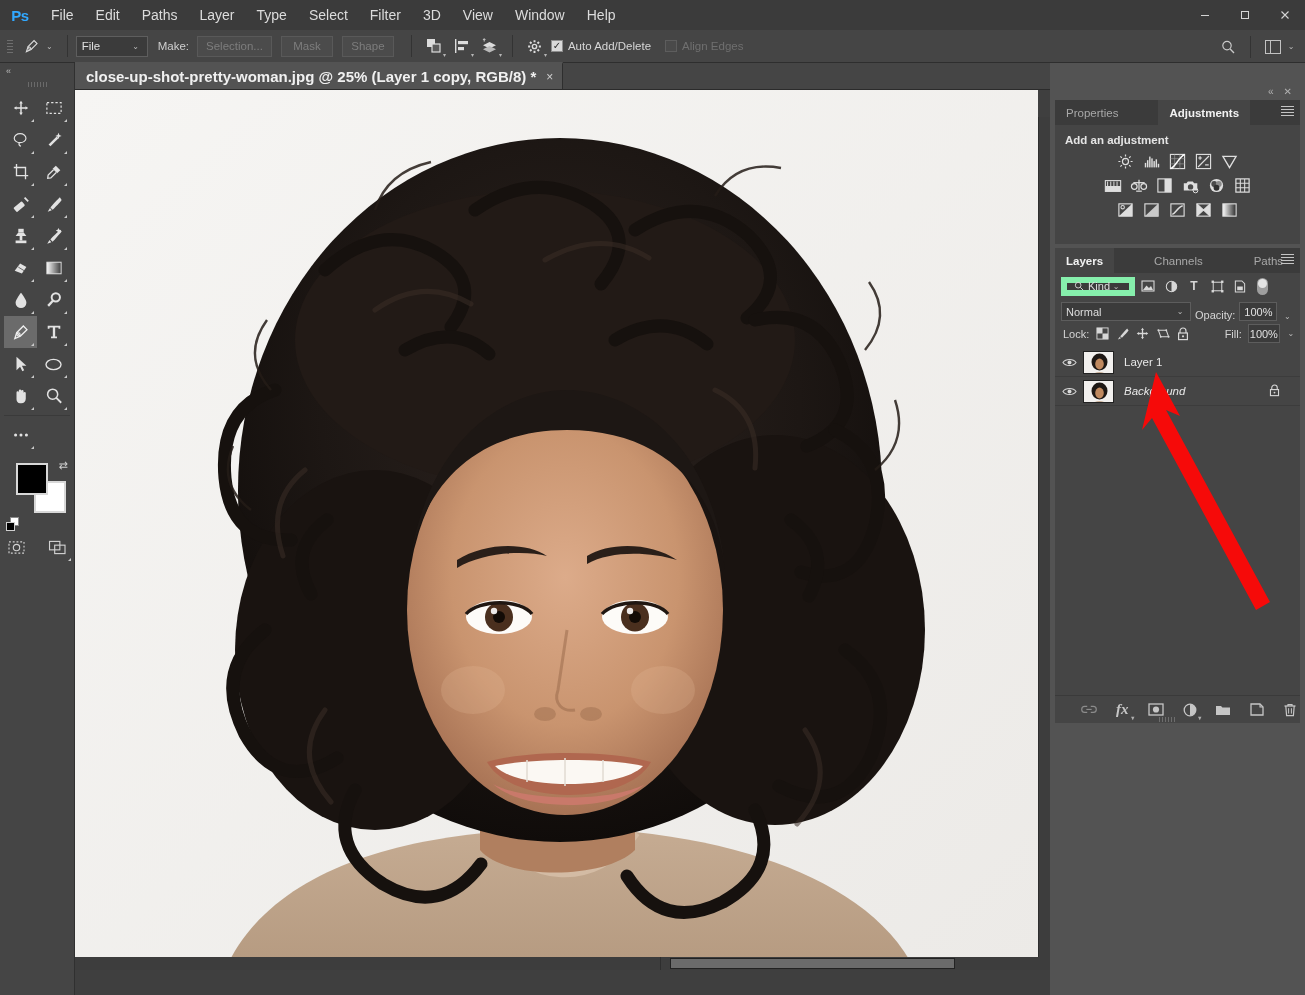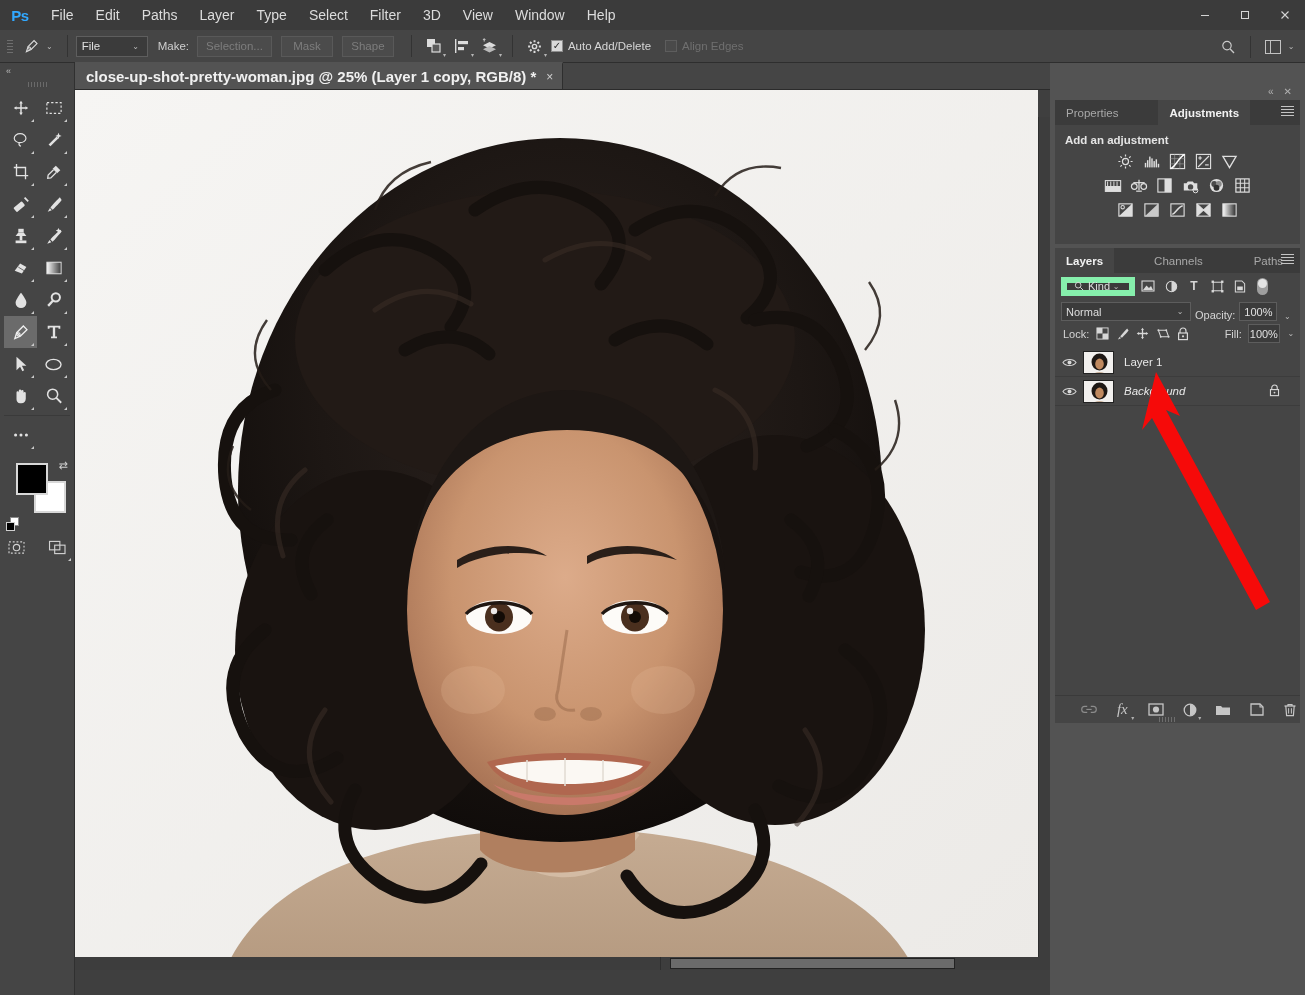--- a/index.html
+++ b/index.html
@@ -197,21 +197,21 @@
   .thumb-sel { outline: 2px solid #e8e8e8; outline-offset: 1px; }
   .lname { color:#e8e8e8; font-size:11.5px; padding-left:10px; }
   .lname.italic { font-style: italic; }
   .lock-badge { position:absolute; right:20px; color:#d8d8d8; font-size:11px;}
 
   .panel-footer {
     position:absolute; left:0; bottom:0; width:245px; height:28px;
     background:#454545; border-top:1px solid #3a3a3a;
     display:flex; align-items:center; justify-content:center; gap:14px; padding-left:24px;
   }
-  .pf-ico { width:20px;height:20px;display:flex;align-items:center;justify-content:center;color:#c6c6c6; position:relative;}
+  .pf-ico { width:20px;height:20px;display:flex;align-items:center;justify-content:center;color:#c6c6c6; position:relative;font-weight:bold;}
   .pf-ico .mc { position:absolute; right:-2px; bottom:-1px; font-size:6px; color:#b0b0b0;}
   .pf-ico.dim { color:#8c8c8c; }
   .panel-grip { position:absolute; left:104px; bottom:1px; width:34px; height:5px; display:flex; gap:2px;}
   .panel-grip i{display:block;width:1px;height:5px;background:#6d6d6d;}
 
   
   .arrow-svg { position:absolute; left:1120px; top:360px; width:175px; height:255px; pointer-events:none; }
 </style>
 </head>
 <body>

